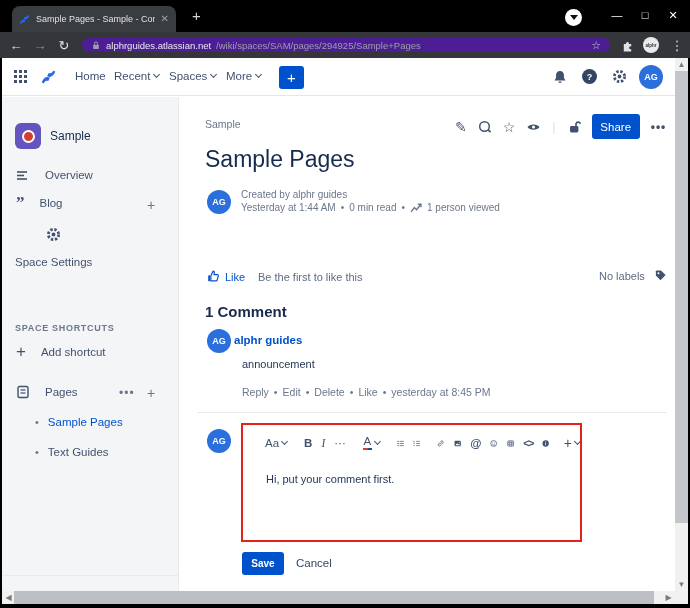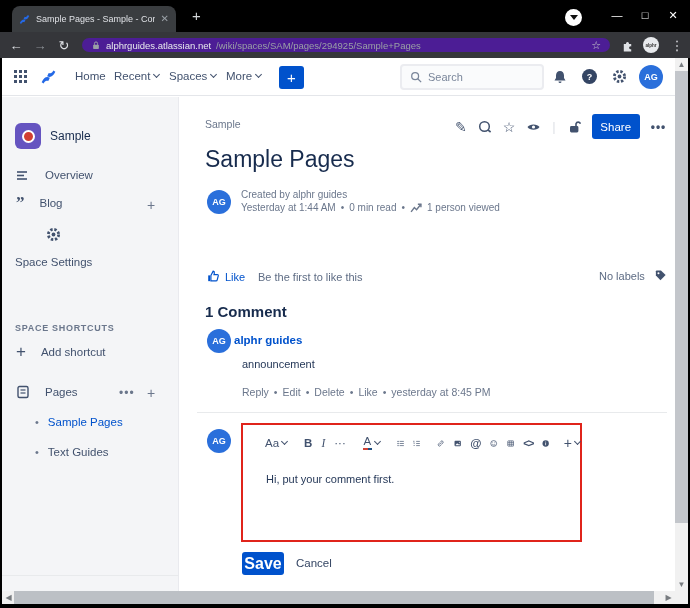--- a/index.html
+++ b/index.html
@@ -63,21 +63,21 @@
 
   
   #editor-box{left:239px;top:365px;width:341px;height:119px;border:2px solid #E0241B;background:#fff;}
   #etoolbar{display:flex;align-items:center;gap:9px;padding:10px 0 0 22px;color:#42526E;}
   .tbtn{display:flex;align-items:center;gap:3px;font-size:11.5px;color:#42526E;}
   .tbtn.bold{font-weight:bold;}
   .tbtn.ital{font-style:italic;font-family:"Liberation Serif",serif;}
   .colorA{display:flex;flex-direction:column;align-items:center;line-height:1;}
   .colorA .bar{width:9px;height:2px;background:linear-gradient(90deg,#d04437 50%,#205081 50%);margin-top:1px;}
   #etext{padding:22px 0 0 23px;font-size:11px;color:#253858;}
-  #save-btn{left:240px;top:494px;width:42px;height:23px;background:#0052CC;border-radius:3px;color:#fff;font-size:16px;font-weight:bold;display:flex;align-items:center;justify-content:center;}
+  #save-btn{left:240px;top:494px;width:42px;height:23px;background:#0052CC;border-radius:3px;color:#fff;font-size:10px;font-weight:bold;display:flex;align-items:center;justify-content:center;}
   #cancel-btn{left:294px;top:499px;font-size:11.5px;color:#344563;}
 
   
   #vscroll{left:673px;top:0;width:13px;height:533px;background:#f1f1f1;}
   #vthumb{left:0;top:13px;width:13px;height:452px;background:#c3c6cb;}
   #hscroll{left:0;top:533px;width:673px;height:13px;background:#f1f1f1;display:flex;align-items:center;}
   #hthumb{position:absolute;left:12px;top:0;width:640px;height:13px;background:#bcc0c5;}
   .sarr{color:#787c80;font-size:8px;width:13px;text-align:center;line-height:13px;}
   #corner{left:673px;top:533px;width:13px;height:13px;background:#f1f1f1;}
   svg{display:block;}
@@ -154,27 +154,20 @@
         </div>
       <div class="abs cnav-item" style="left:167px;top:12px;">
           <span>Spaces</span>
           <span class="chev"></span>
         </div>
       <div class="abs cnav-item" style="left:224px;top:12px;">
           <span>More</span>
           <span class="chev"></span>
         </div>
       <div class="abs" id="create-btn">+</div>
-      <div class="abs" id="searchbox">
-        <svg width="12" height="12" viewBox="0 0 14 14">
-            <circle cx="6" cy="6" r="4" fill="none" stroke="#7a869a" stroke-width="1.5"></circle>
-            <line x1="9" y1="9" x2="13" y2="13" stroke="#7a869a" stroke-width="1.5"></line>
-          </svg>
-        <span class="ph">Search</span>
-      </div>
       <svg class="abs" style="left:551px;top:12px;" width="14" height="14" viewBox="0 0 14 14">
           <path d="M7 1 C4.5 1 3 3 3 5.5 V8 L1.5 10.5 H12.5 L11 8 V5.5 C11 3 9.5 1 7 1 Z" fill="#42526E"></path>
           <path d="M5.5 11.5 a1.5 1.5 0 0 0 3 0 Z" fill="#42526E"></path>
         </svg>
       <div class="abs" style="left:580px;top:11px;width:15px;height:15px;border-radius:50%;background:#344563;color:#fff;font-size:9px;font-weight:bold;display:flex;align-items:center;justify-content:center;">?</div>
       <svg class="abs" style="left:610px;top:11px;" width="15" height="15" viewBox="0 0 14 14">
           <circle cx="7" cy="7" r="4.8" fill="none" stroke="#42526E" stroke-width="2.6" stroke-dasharray="2.2 1.6"></circle>
           <circle cx="7" cy="7" r="1.8" fill="#42526E"></circle>
         </svg>
       <div class="abs avatar" style="left:637px;top:7px;width:24px;height:24px;font-size:9px;">AG</div>

